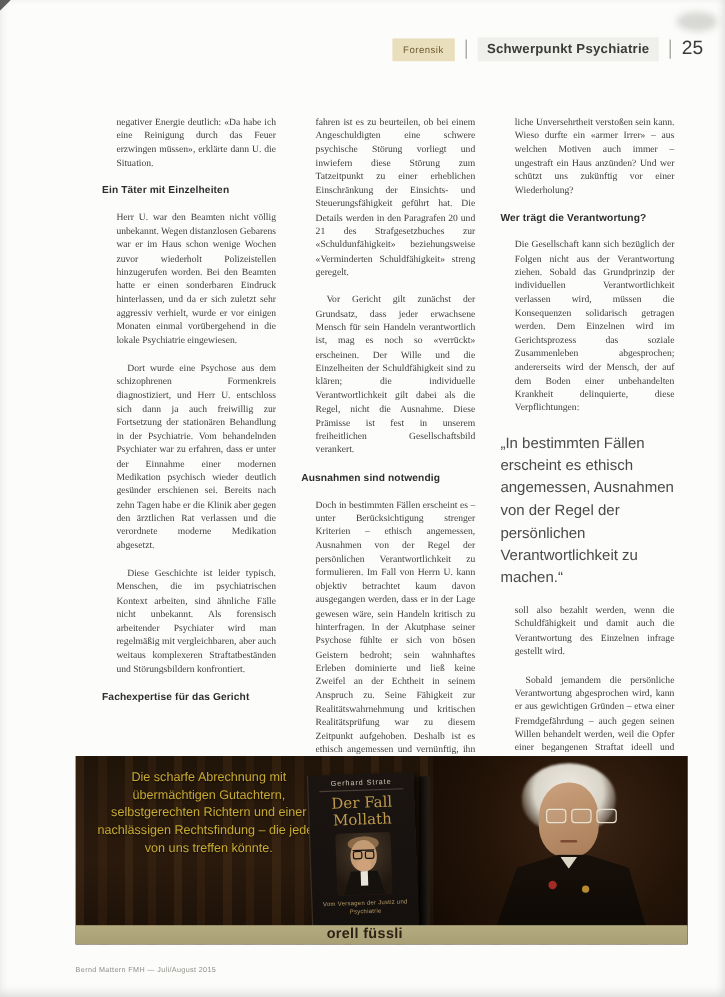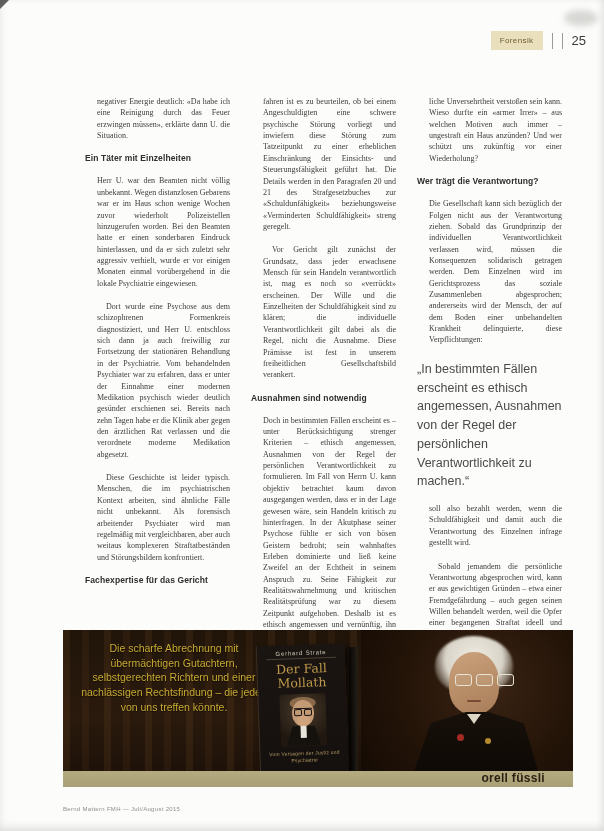--- a/index.html
+++ b/index.html
@@ -25,21 +25,21 @@
   }
   .h-section{
     font-size:8px;color:#6d5c31;background:#eadfbd;
     padding:5px 9px;letter-spacing:.4px;
   }
   .h-div{width:1px;height:16px;background:#9a9a97;}
   .h-title{
     font-size:11px;font-weight:bold;color:#3a3a38;
     background:#efefec;padding:4px 8px;letter-spacing:.2px;
   }
-  .h-page{font-size:13px;color:#3a3a38;padding-right:4px;}
+  .h-page{font-size:16px;color:#3a3a38;padding-right:4px;}
 
   
   .columns{
     position:absolute;left:85px;top:84px;width:490px;height:560px;
     display:flex;gap:9px;
   }
   .col{width:157px;min-width:157px;}
   .col p{
     margin:12px;font-size:8px;line-height:1.42;color:#3c3c3a;
     text-align:justify;hyphens:auto;-webkit-hyphens:auto;
@@ -149,21 +149,21 @@
     background:linear-gradient(180deg,#17100a,#0e0905);
     clip-path:polygon(0 100%,14% 18%,42% 0,60% 0,88% 18%,100% 100%);
   }
   .m-collar{position:absolute;left:106px;top:84px;width:14px;height:10px;background:#ddd6c6;clip-path:polygon(0 0,100% 0,50% 100%);}
   .m-pin1{position:absolute;left:96px;top:104px;width:7px;height:7px;border-radius:50%;background:#a32b23;}
   .m-pin2{position:absolute;left:124px;top:108px;width:6px;height:6px;border-radius:50%;background:#b68a2e;}
   
   .ad-strip{
     position:absolute;left:0;bottom:0;width:100%;height:16px;
     background:linear-gradient(180deg,#b5ab80,#a99f74);
-    display:flex;align-items:center;justify-content:flex-end;
+    display:flex;align-items:center;justify-content:center;
   }
   .publisher{
     margin-right:28px;font-family:"Liberation Sans", sans-serif;
     font-size:12px;font-weight:bold;color:#2c2214;letter-spacing:.3px;
     transform:translateY(-1px);
   }
 
   
   .footer{
     position:absolute;left:63px;top:806px;
@@ -174,20 +174,21 @@
 </head>
 <body>
 
 <div class="page">
   <div class="corner-mark"></div>
   <div class="smudge"></div>
 
   <div class="header">
     <span class="h-section">Forensik</span>
     <span class="h-div"></span>
+    <span class="h-title">Schwerpunkt Psychiatrie</span>
     <span class="h-div"></span>
     <span class="h-page">25</span>
   </div>
 
   <div class="columns">
     <div class="col">
       <p>negativer Energie deutlich: «Da habe ich eine Reinigung durch das Feuer erzwingen müssen», erklärte dann U. die Situation.</p>
       <h3>Ein Täter mit Einzelheiten</h3>
       <p>Herr U. war den Beamten nicht völlig unbekannt. Wegen distanzlosen Gebarens war er im Haus schon wenige Wochen zuvor wiederholt Polizeistellen hinzugerufen worden. Bei den Beamten hatte er einen sonderbaren Eindruck hinterlassen, und da er sich zuletzt sehr aggressiv verhielt, wurde er vor einigen Monaten einmal vorübergehend in die lokale Psychiatrie eingewiesen.</p>
       <p class="ind">Dort wurde eine Psychose aus dem schizophrenen Formenkreis diagnostiziert, und Herr U. entschloss sich dann ja auch freiwillig zur Fortsetzung der stationären Behandlung in der Psychiatrie. Vom behandelnden Psychiater war zu erfahren, dass er unter der Einnahme einer modernen Medikation psychisch wieder deutlich gesünder erschienen sei. Bereits nach zehn Tagen habe er die Klinik aber gegen den ärztlichen Rat verlassen und die verordnete moderne Medikation abgesetzt.</p>

